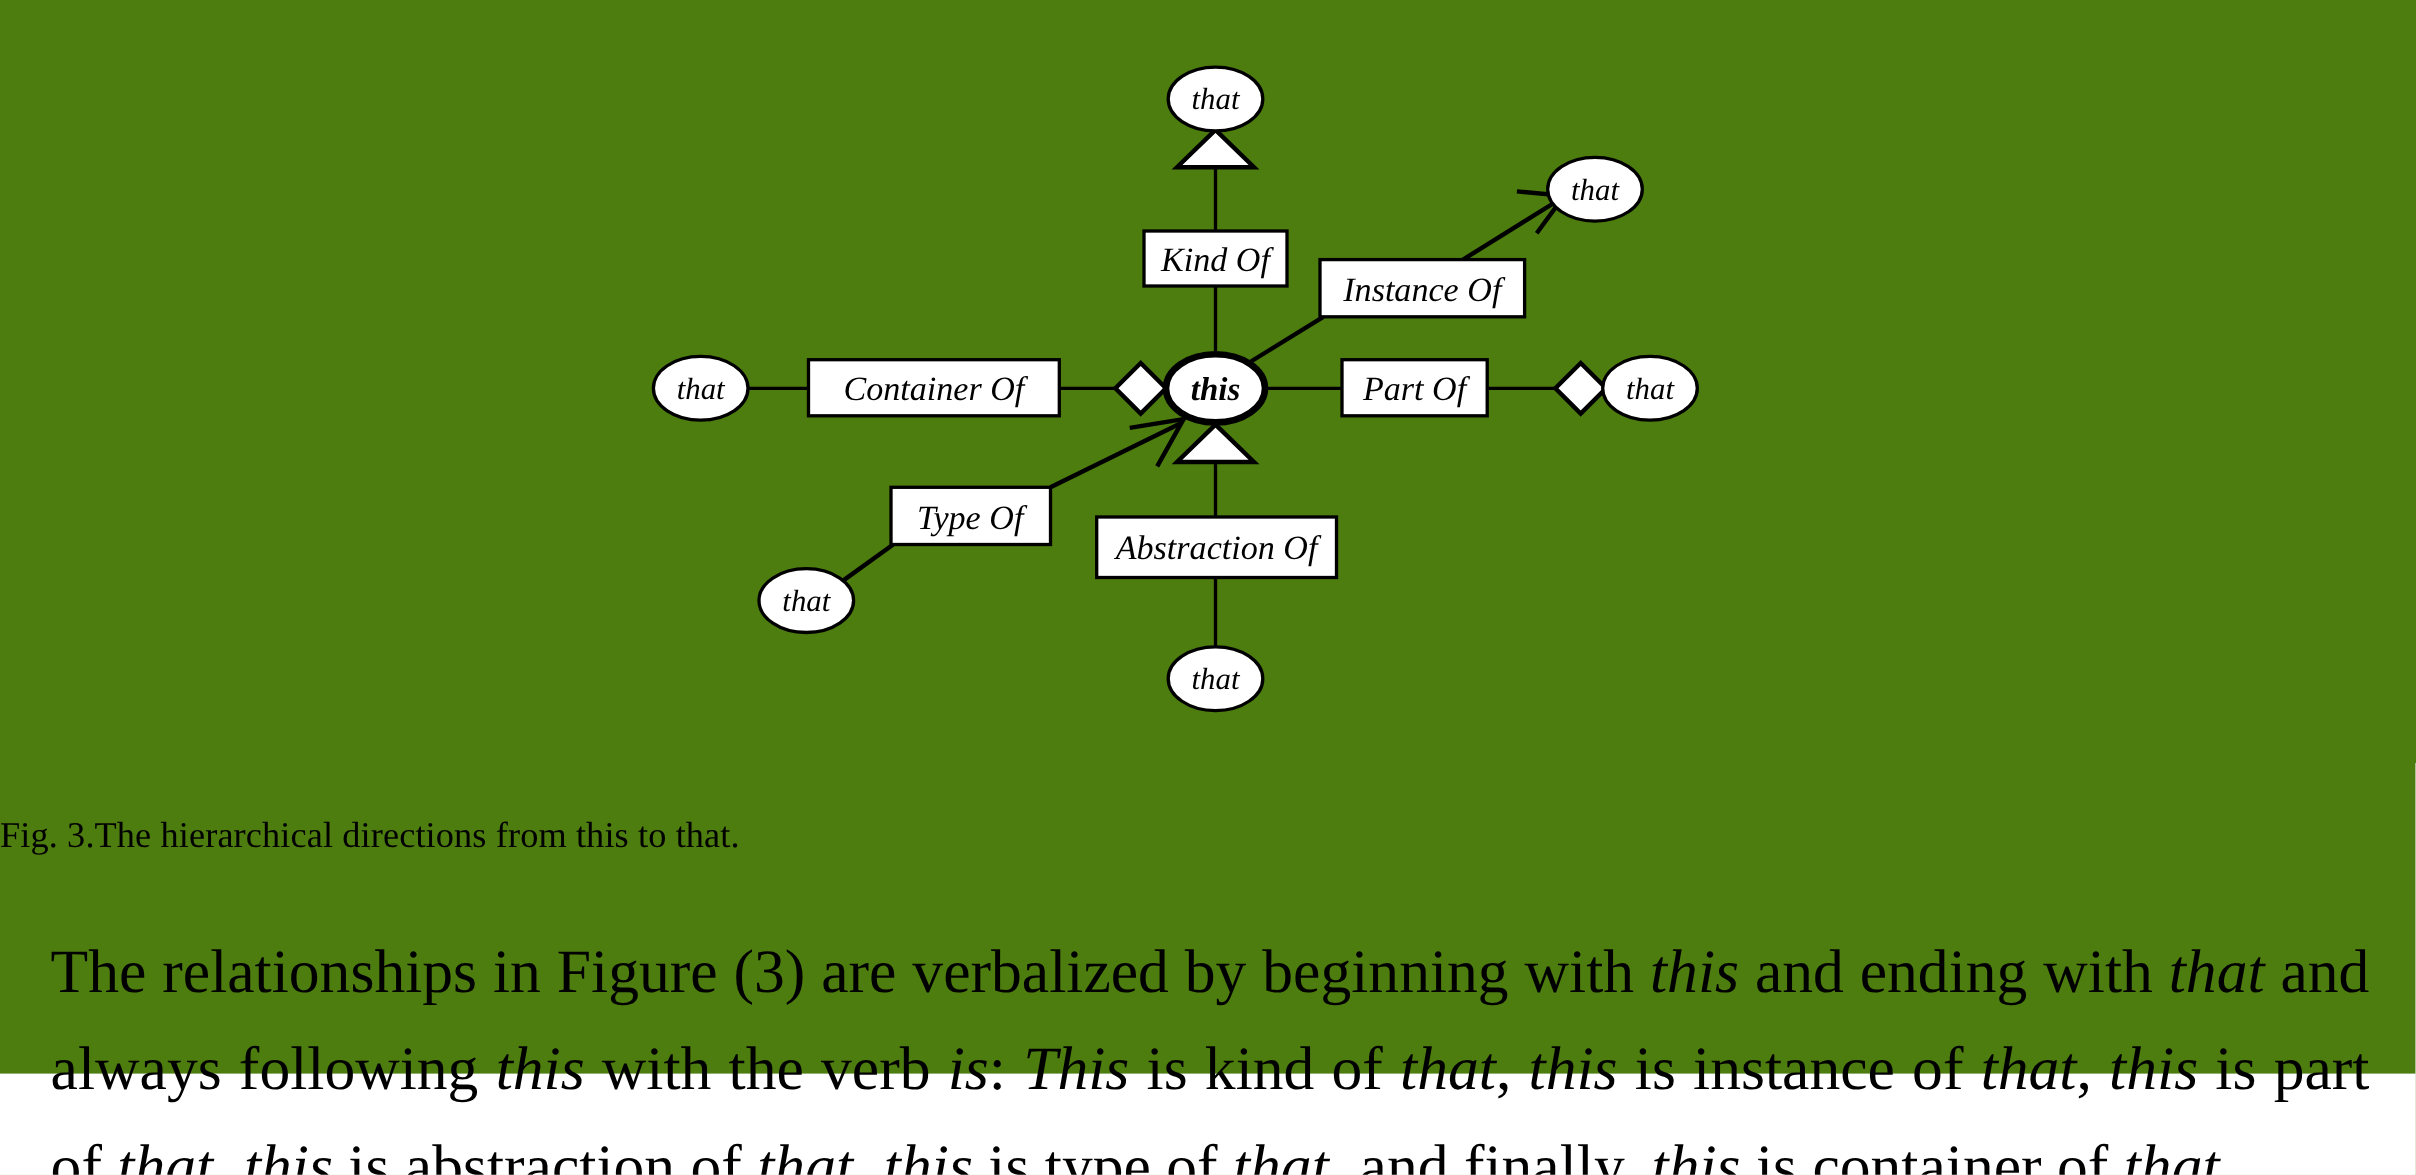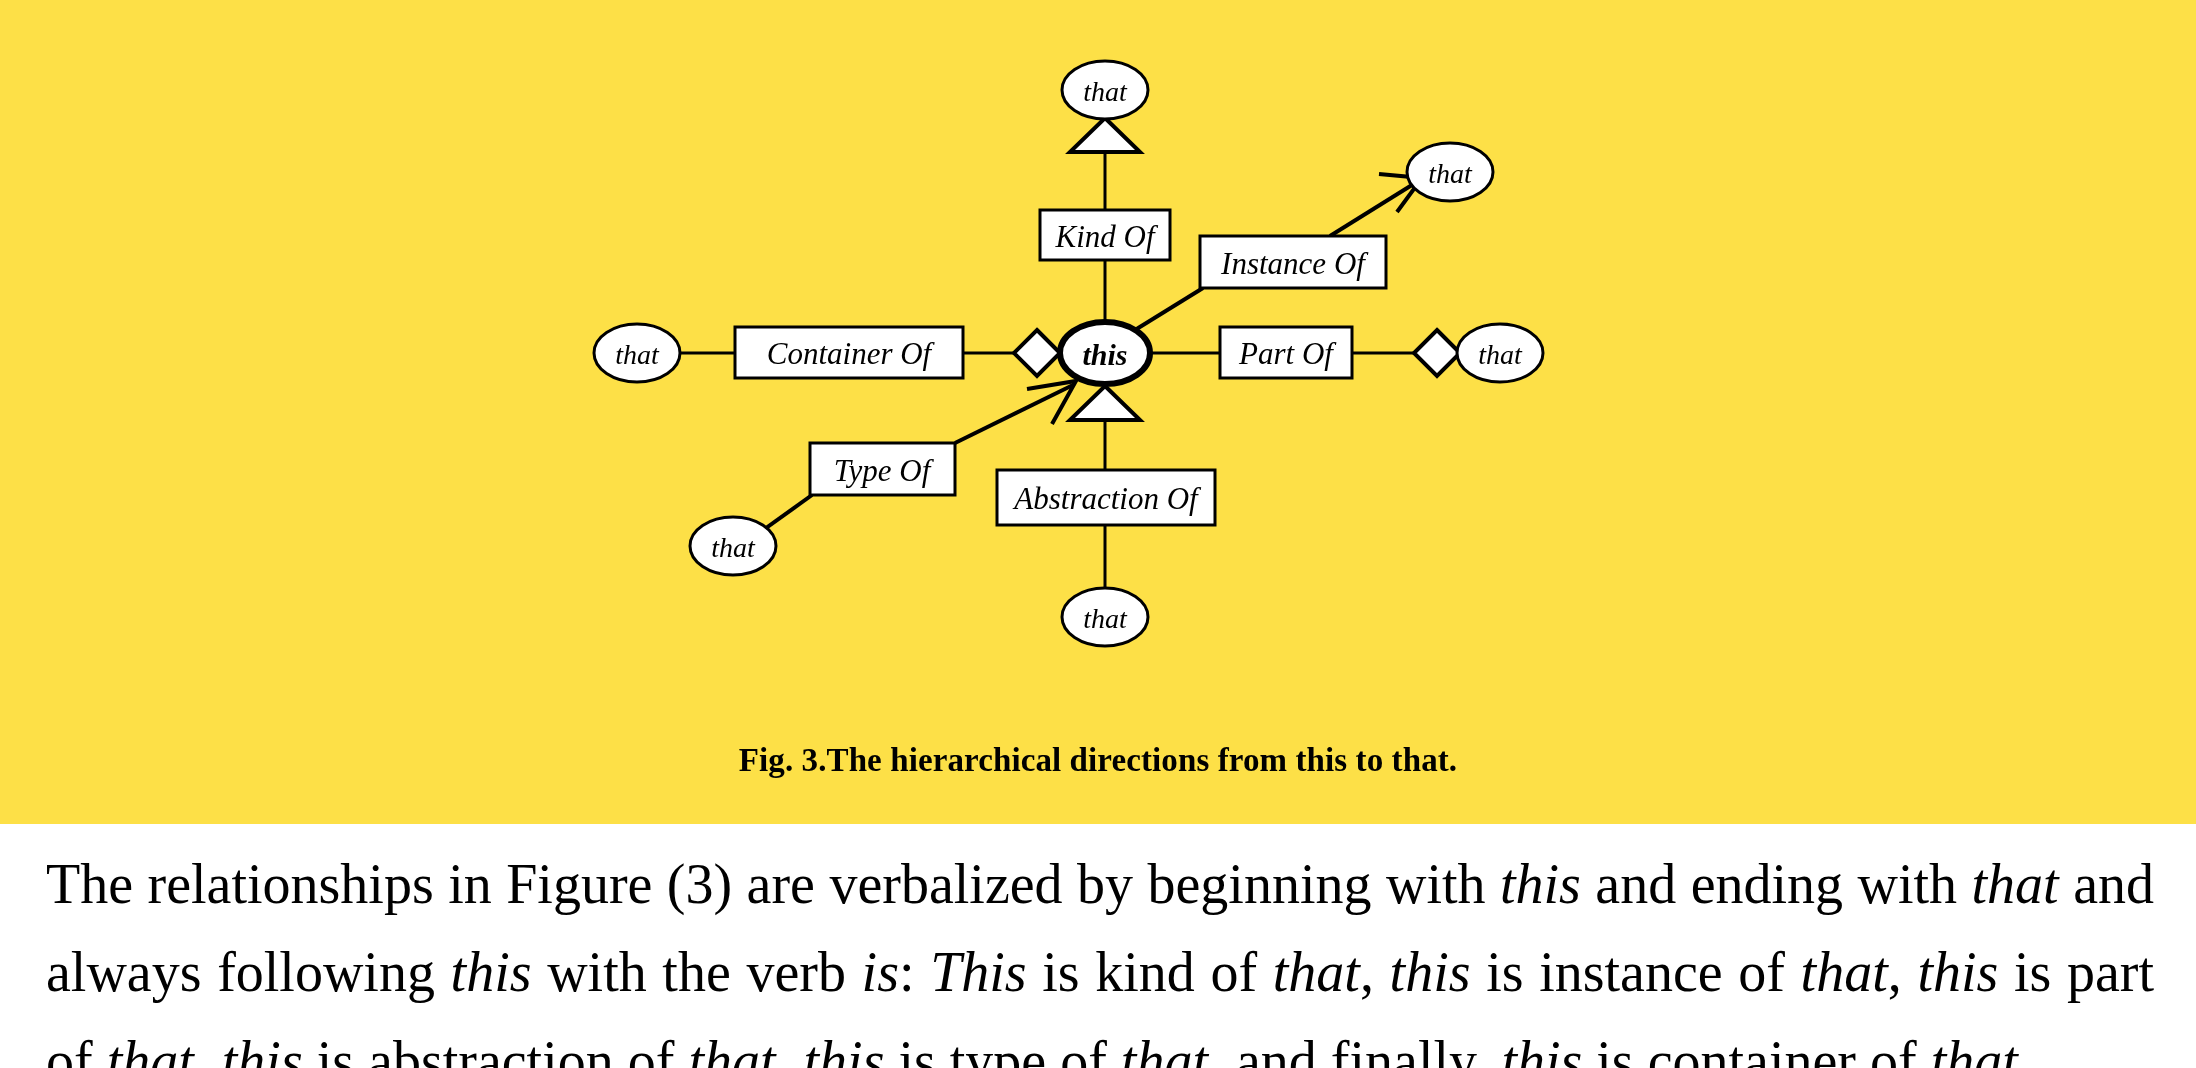--- a/index.html
+++ b/index.html
@@ -3,31 +3,31 @@
 <meta charset="utf-8">
 <style>
   html, body { margin:0; padding:0; background:#ffffff; }
   body {
     width:2196px; height:1068px;
     font-family:"Liberation Serif", serif;
     color:#000000;
     position:relative;
     overflow:hidden;
   }
-  #page { position:relative; width:2196px; height:824px; background:#fde047; }
+  #page { position:relative; width:2196px; height:976px; background:#4d7c0f; }
 
   #figure-area { position:absolute; left:0; top:0; width:2196px; height:700px; }
   #figure-svg { position:absolute; left:0; top:0; width:2196px; height:700px; }
 
   .fig-caption {
     position:absolute;
     left:0; top:742px; width:2196px;
-    text-align:center;
+    text-align:left;
     font-family:"Liberation Serif", serif;
-    font-weight:bold;
+    font-weight:normal;
     font-size:33px;
     letter-spacing:0.1px;
   }
 
   .body-paragraph {
     position:absolute;
     left:46px; top:840px; width:2108px;
     font-family:"Liberation Serif", serif;
     font-size:56px;
     line-height:1.58;

